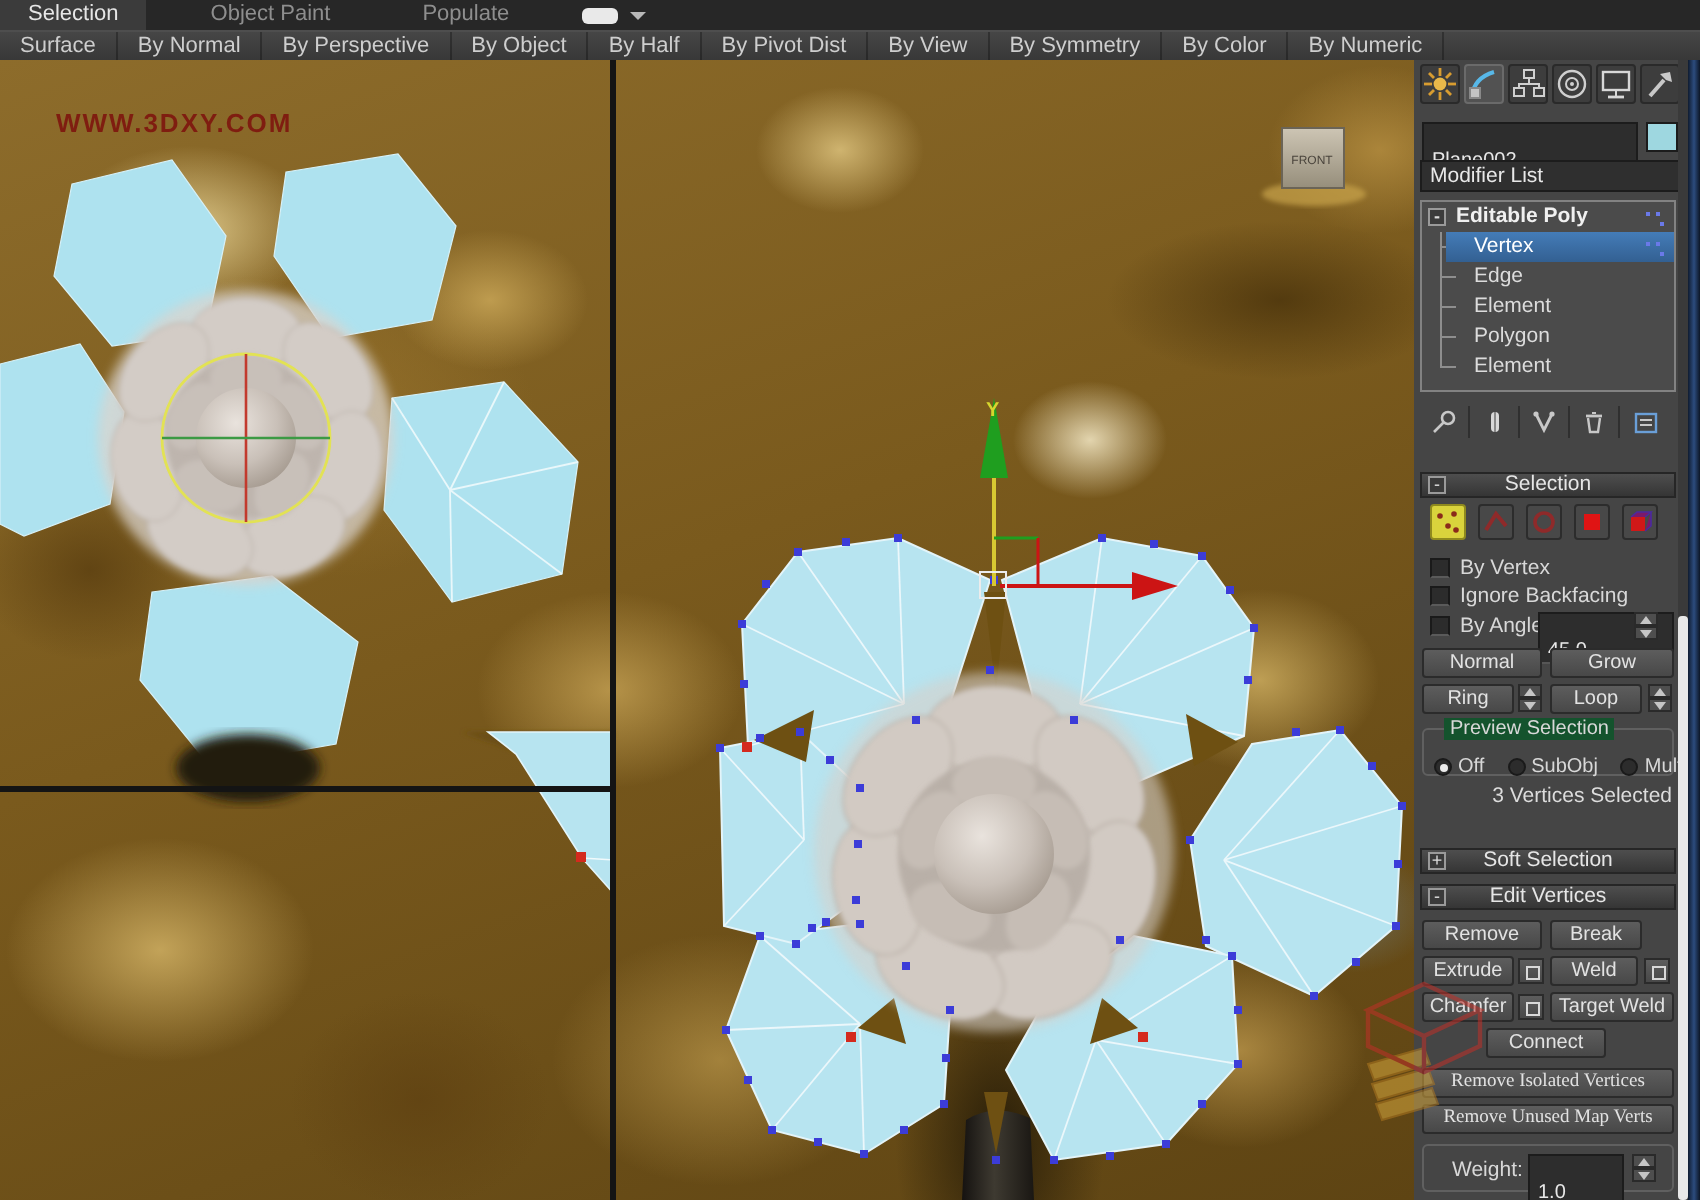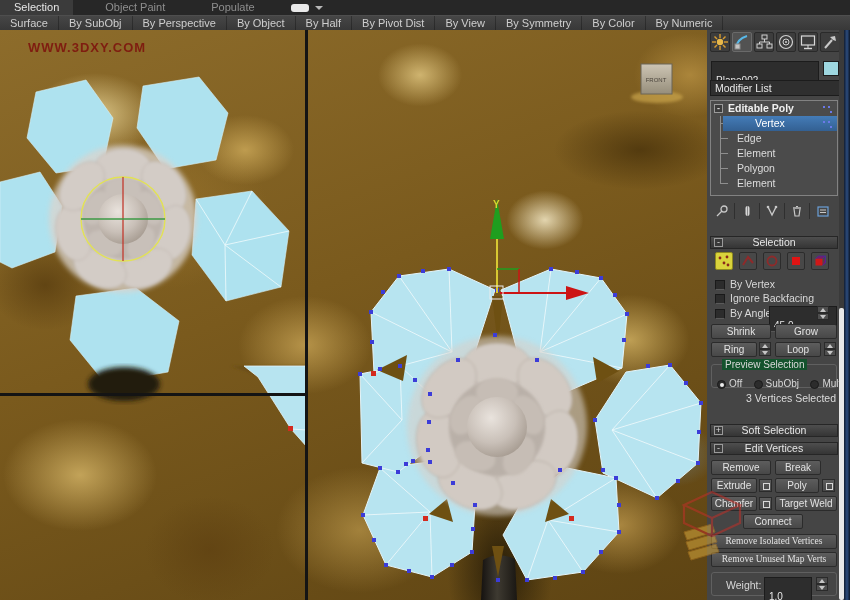--- a/index.html
+++ b/index.html
@@ -34,21 +34,21 @@
       radial-gradient(120px 90px at 360px 500px, rgba(200,164,84,.6), transparent 70%),
       radial-gradient(70px 120px at 500px 540px, rgba(30,22,6,.85), transparent 75%),
       radial-gradient(90px 70px at 620px 495px, rgba(198,160,82,.7), transparent 70%),
       radial-gradient(60px 45px at 675px 425px, rgba(120,150,170,.45), transparent 70%),
       radial-gradient(150px 110px at 160px 180px, rgba(160,122,48,.6), transparent 72%),
       linear-gradient(160deg, #8d6c2b 0%, #7a5a1d 45%, #5e4413 100%);
   }
   #scene { position:absolute; left:0; top:0; }
   .vdivider { position:absolute; left:305px; top:0; width:3px; height:570px; background:#141414; z-index:5; }
   .hdivider { position:absolute; left:0; top:363px; width:306px; height:3px; background:#141414; z-index:5; }
-  #wm-top { position:absolute; left:28px; top:10px; font-size:13px; font-weight:bold; letter-spacing:1px; color:#7e150e; opacity:.9; z-index:6; }
+  #wm-top { position:absolute; left:28px; top:24px; font-size:13px; font-weight:bold; letter-spacing:1px; color:#7e150e; opacity:.9; z-index:6; }
 
   
   #panel { position:absolute; left:707px; top:30px; width:143px; height:570px; background:#454545; z-index:10; }
   #panel-scroll { position:absolute; right:6px; top:0; width:5px; height:570px; background:#3a3a3a; }
   #panel-thumb { position:absolute; right:6px; top:278px; width:5px; height:292px; background:#e8e8e8; border-radius:2px; }
   #edge-strip { position:absolute; right:0; top:0; width:6px; height:570px; background:linear-gradient(90deg,#101c30,#2c4c7e 50%,#0c1626); }
 
   .ptab { position:absolute; top:2px; width:20px; height:20px; background:#3d3d3d; border:1px solid #2a2a2a; border-radius:2px; }
   .ptab.active { background:#525252; border-color:#6a6a6a; }
 
@@ -108,21 +108,21 @@
   <div id="ribbon-tabs">
     <div class="rtab active">Selection</div>
     <div class="rtab pad">Object Paint</div>
     <div class="rtab pad">Populate</div>
     <div id="ribbon-pill"></div>
     <div id="ribbon-caret"></div>
   </div>
 
   <div id="ribbon-bar">
     <div class="rbtn">Surface</div>
-    <div class="rbtn">By SubObj</div>
+    <div class="rbtn">By Normal</div>
     <div class="rbtn">By Perspective</div>
     <div class="rbtn">By Object</div>
     <div class="rbtn">By Half</div>
     <div class="rbtn">By Pivot Dist</div>
     <div class="rbtn">By View</div>
     <div class="rbtn">By Symmetry</div>
     <div class="rbtn">By Color</div>
     <div class="rbtn">By Numeric</div>
   </div>
 
@@ -439,21 +439,21 @@
             <i style="left:7px;top:5px"></i>
           </span>
       </div>
       <div class="tree-v"></div>
       <div class="tick" style="top:22px"></div>
       <div class="tick" style="top:37px"></div>
       <div class="tick" style="top:52px"></div>
       <div class="tick" style="top:67px"></div>
       <div class="tick" style="top:82px"></div>
       <div class="srow sel">
-        <span style="margin-left:32px">Vertex</span>
+        <span style="margin-left:14px">Vertex</span>
         <span class="dots">
             <i style="left:0;top:4"></i>
             <i style="left:5px;top:0"></i>
             <i style="left:7px;top:5px"></i>
           </span>
       </div>
       <div class="srow"><span style="margin-left:26px">Edge</span></div>
       <div class="srow"><span style="margin-left:26px">Element</span></div>
       <div class="srow"><span style="margin-left:26px">Polygon</span></div>
       <div class="srow"><span style="margin-left:26px">Element</span></div>
@@ -532,21 +532,21 @@
 
     <div class="cbrow" style="top:249px"><span class="cb"></span><span>By Vertex</span></div>
     <div class="cbrow" style="top:263px"><span class="cb"></span><span>Ignore Backfacing</span></div>
     <div class="cbrow" style="top:278px"><span class="cb"></span><span>By Angle:</span></div>
     <div class="tfield" style="left:62px; top:276px; width:68px; height:14px">45.0</div>
     <div class="spin" style="left:110px; top:276px">
         <div class="u"></div>
         <div class="d"></div>
       </div>
 
-    <div class="btn3" style="left:4px; top:294px; width:60px">Shrink</div>
+    <div class="btn3" style="left:4px; top:294px; width:60px">Normal</div>
     <div class="btn3" style="left:68px; top:294px; width:62px">Grow</div>
     <div class="btn3" style="left:4px; top:312px; width:46px">Ring</div>
     <div class="spin" style="left:52px; top:312px">
         <div class="u"></div>
         <div class="d"></div>
       </div>
     <div class="btn3" style="left:68px; top:312px; width:46px">Loop</div>
     <div class="spin" style="left:117px; top:312px">
         <div class="u"></div>
         <div class="d"></div>
@@ -571,21 +571,21 @@
     <div class="roll-head" style="top:412px">
       <span class="pm2">-</span>
       <span>Edit Vertices</span>
     </div>
 
     <div class="btn3" style="left:4px; top:430px; width:60px">Remove</div>
     <div class="btn3" style="left:68px; top:430px; width:46px">Break</div>
 
     <div class="btn3" style="left:4px; top:448px; width:46px">Extrude</div>
     <div class="minibox" style="left:52px; top:449px"></div>
-    <div class="btn3" style="left:68px; top:448px; width:44px">Poly</div>
+    <div class="btn3" style="left:68px; top:448px; width:44px">Weld</div>
     <div class="minibox" style="left:115px; top:449px"></div>
 
     <div class="btn3" style="left:4px; top:466px; width:46px">Chamfer</div>
     <div class="minibox" style="left:52px; top:467px"></div>
     <div class="btn3" style="left:68px; top:466px; width:62px">Target Weld</div>
 
     <div class="btn3" style="left:36px; top:484px; width:60px">Connect</div>
 
     <div class="btn3 small-font" style="left:4px; top:504px; width:126px">Remove Isolated Vertices</div>
     <div class="btn3 small-font" style="left:4px; top:522px; width:126px">Remove Unused Map Verts</div>

